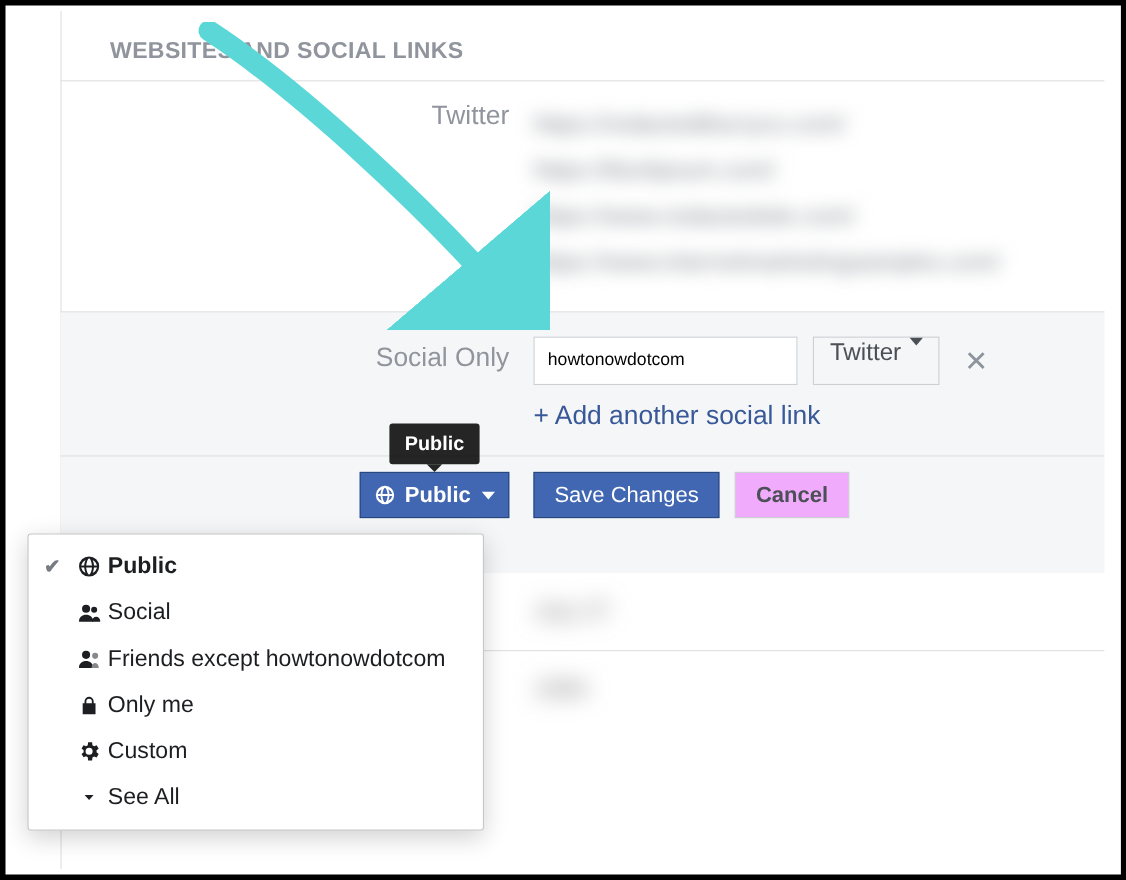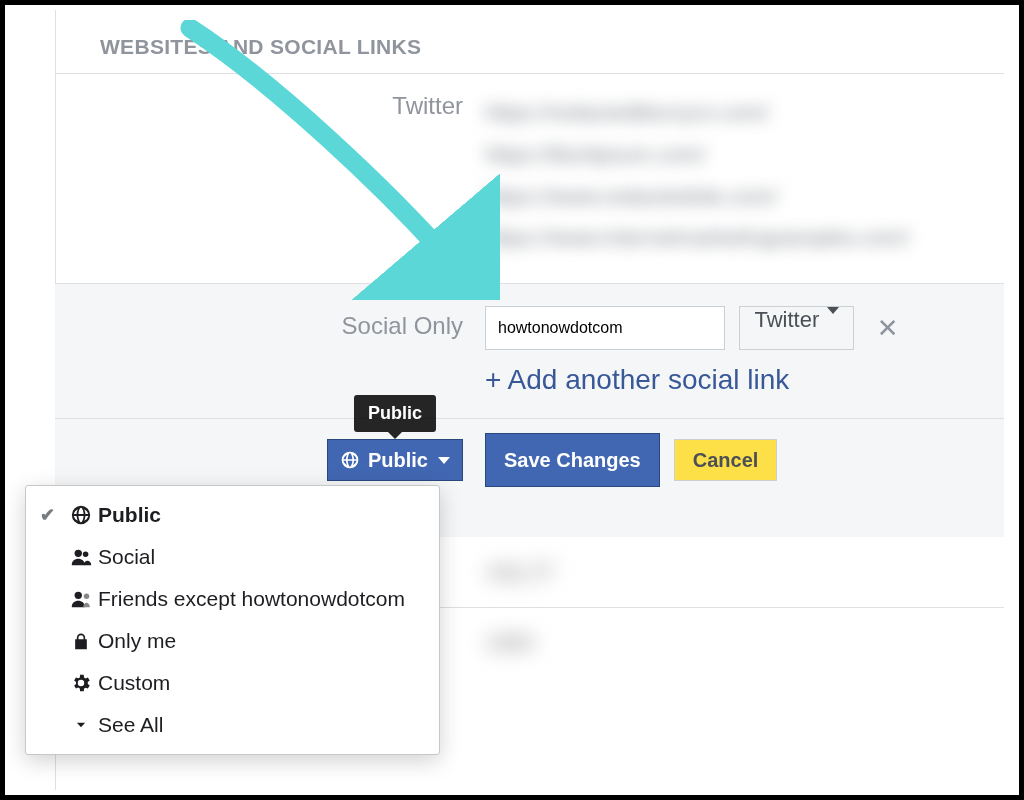--- a/index.html
+++ b/index.html
@@ -19,30 +19,30 @@
   .section-title{color:var(--gray-text);font-size:21px;font-weight:600;letter-spacing:.3px;padding:30px 0 14px 45px;border-bottom:1px solid var(--border)}
   .row{display:flex;border-bottom:1px solid var(--border);position:relative}
   .row-label{width:430px;min-width:430px;text-align:right;color:var(--gray-text);font-size:24px;padding:18px 22px 0 0}
   .row-content{flex:1;padding:18px 0 24px 0}
   .blurred{filter:blur(8px);color:#7f848b;font-size:22px;line-height:1.9;pointer-events:none;user-select:none}
   .panel{background:var(--panel-bg);padding:22px 0 26px 0}
   .social-input{display:inline-block;height:44px;border:1px solid var(--border-input);background:#fff;font-size:16px;padding:6px 12px;width:240px;vertical-align:middle}
   .dd{display:inline-flex;align-items:flex-start;height:44px;border:1px solid var(--border-input);background:#f5f6f7;color:#4b4f56;font-size:22px;padding:0 14px;margin-left:10px;cursor:pointer;vertical-align:middle}
   .dd .caret{margin-left:8px;display:inline-block;width:0;height:0;border-left:6px solid transparent;border-right:6px solid transparent;border-top:7px solid #4b4f56}
   .x-remove{display:inline-block;color:#8d949e;font-size:26px;margin-left:18px;cursor:pointer;vertical-align:middle}
-  .add-link{color:var(--fb-blue-text);font-size:28px;margin-top:14px;cursor:pointer}
+  .add-link{color:var(--fb-blue-text);font-size:24px;margin-top:14px;cursor:pointer}
   .actions-row{display:flex;align-items:center;padding:14px 0 24px 0}
   .actions-row .row-label{padding-top:0;display:flex;justify-content:flex-end;align-items:center}
   .privacy-btn{display:inline-flex;align-items:center;background:var(--fb-blue);color:#fff;font-size:20px;font-weight:600;height:42px;border:1px solid #29487d;padding:0 12px;cursor:pointer;position:relative}
   .privacy-btn .globe{margin-right:8px}
   .privacy-btn .caret{margin-left:10px;width:0;height:0;border-left:6px solid transparent;border-right:6px solid transparent;border-top:7px solid #fff}
   .tooltip{position:absolute;background:rgba(0,0,0,.85);color:#fff;font-size:18px;padding:8px 14px;border-radius:3px;top:-45px;left:50%;transform:translateX(-50%);white-space:nowrap}
   .tooltip::after{content:"";position:absolute;left:50%;transform:translateX(-50%);bottom:-7px;border-left:7px solid transparent;border-right:7px solid transparent;border-top:7px solid rgba(0,0,0,.85)}
-  .btn-primary{display:inline-flex;align-items:center;justify-content:center;background:var(--fb-blue);color:#fff;font-weight:700;font-size:20px;height:54px;border:1px solid #29487d;padding:0 18px;cursor:pointer}
-  .btn-secondary{display:inline-flex;align-items:center;justify-content:center;background:#fde047;color:#4b4f56;font-weight:700;font-size:20px;height:42px;border:1px solid var(--border-input);padding:0 18px;margin-left:14px;cursor:pointer}
+  .btn-primary{display:inline-flex;align-items:center;justify-content:center;background:var(--fb-blue);color:#fff;font-weight:400;font-size:20px;height:42px;border:1px solid #29487d;padding:0 18px;cursor:pointer}
+  .btn-secondary{display:inline-flex;align-items:center;justify-content:center;background:#f0abfc;color:#4b4f56;font-weight:700;font-size:20px;height:42px;border:1px solid var(--border-input);padding:0 18px;margin-left:14px;cursor:pointer}
   .menu{position:absolute;z-index:50;background:#fff;border:1px solid #c7c7c7;border-radius:3px;box-shadow:0 6px 22px rgba(0,0,0,.18);padding:8px 0;min-width:415px}
   .menu-item{display:flex;align-items:center;height:42px;padding:0 14px;font-size:21px;color:#1c1e21;cursor:pointer}
   .menu-item .check{width:24px;color:#777c82;font-size:18px}
   .menu-item .mi-icon{width:34px;display:flex;justify-content:center;color:#1c1e21}
   .menu-item.selected{font-weight:700}
   .menu svg{display:block}
   .blur-row{display:flex;padding:22px 0 22px 0}
   .blur-row .blur-content{filter:blur(10px);color:#777;font-size:22px}
   .blur-row .spacer{width:430px}
   

